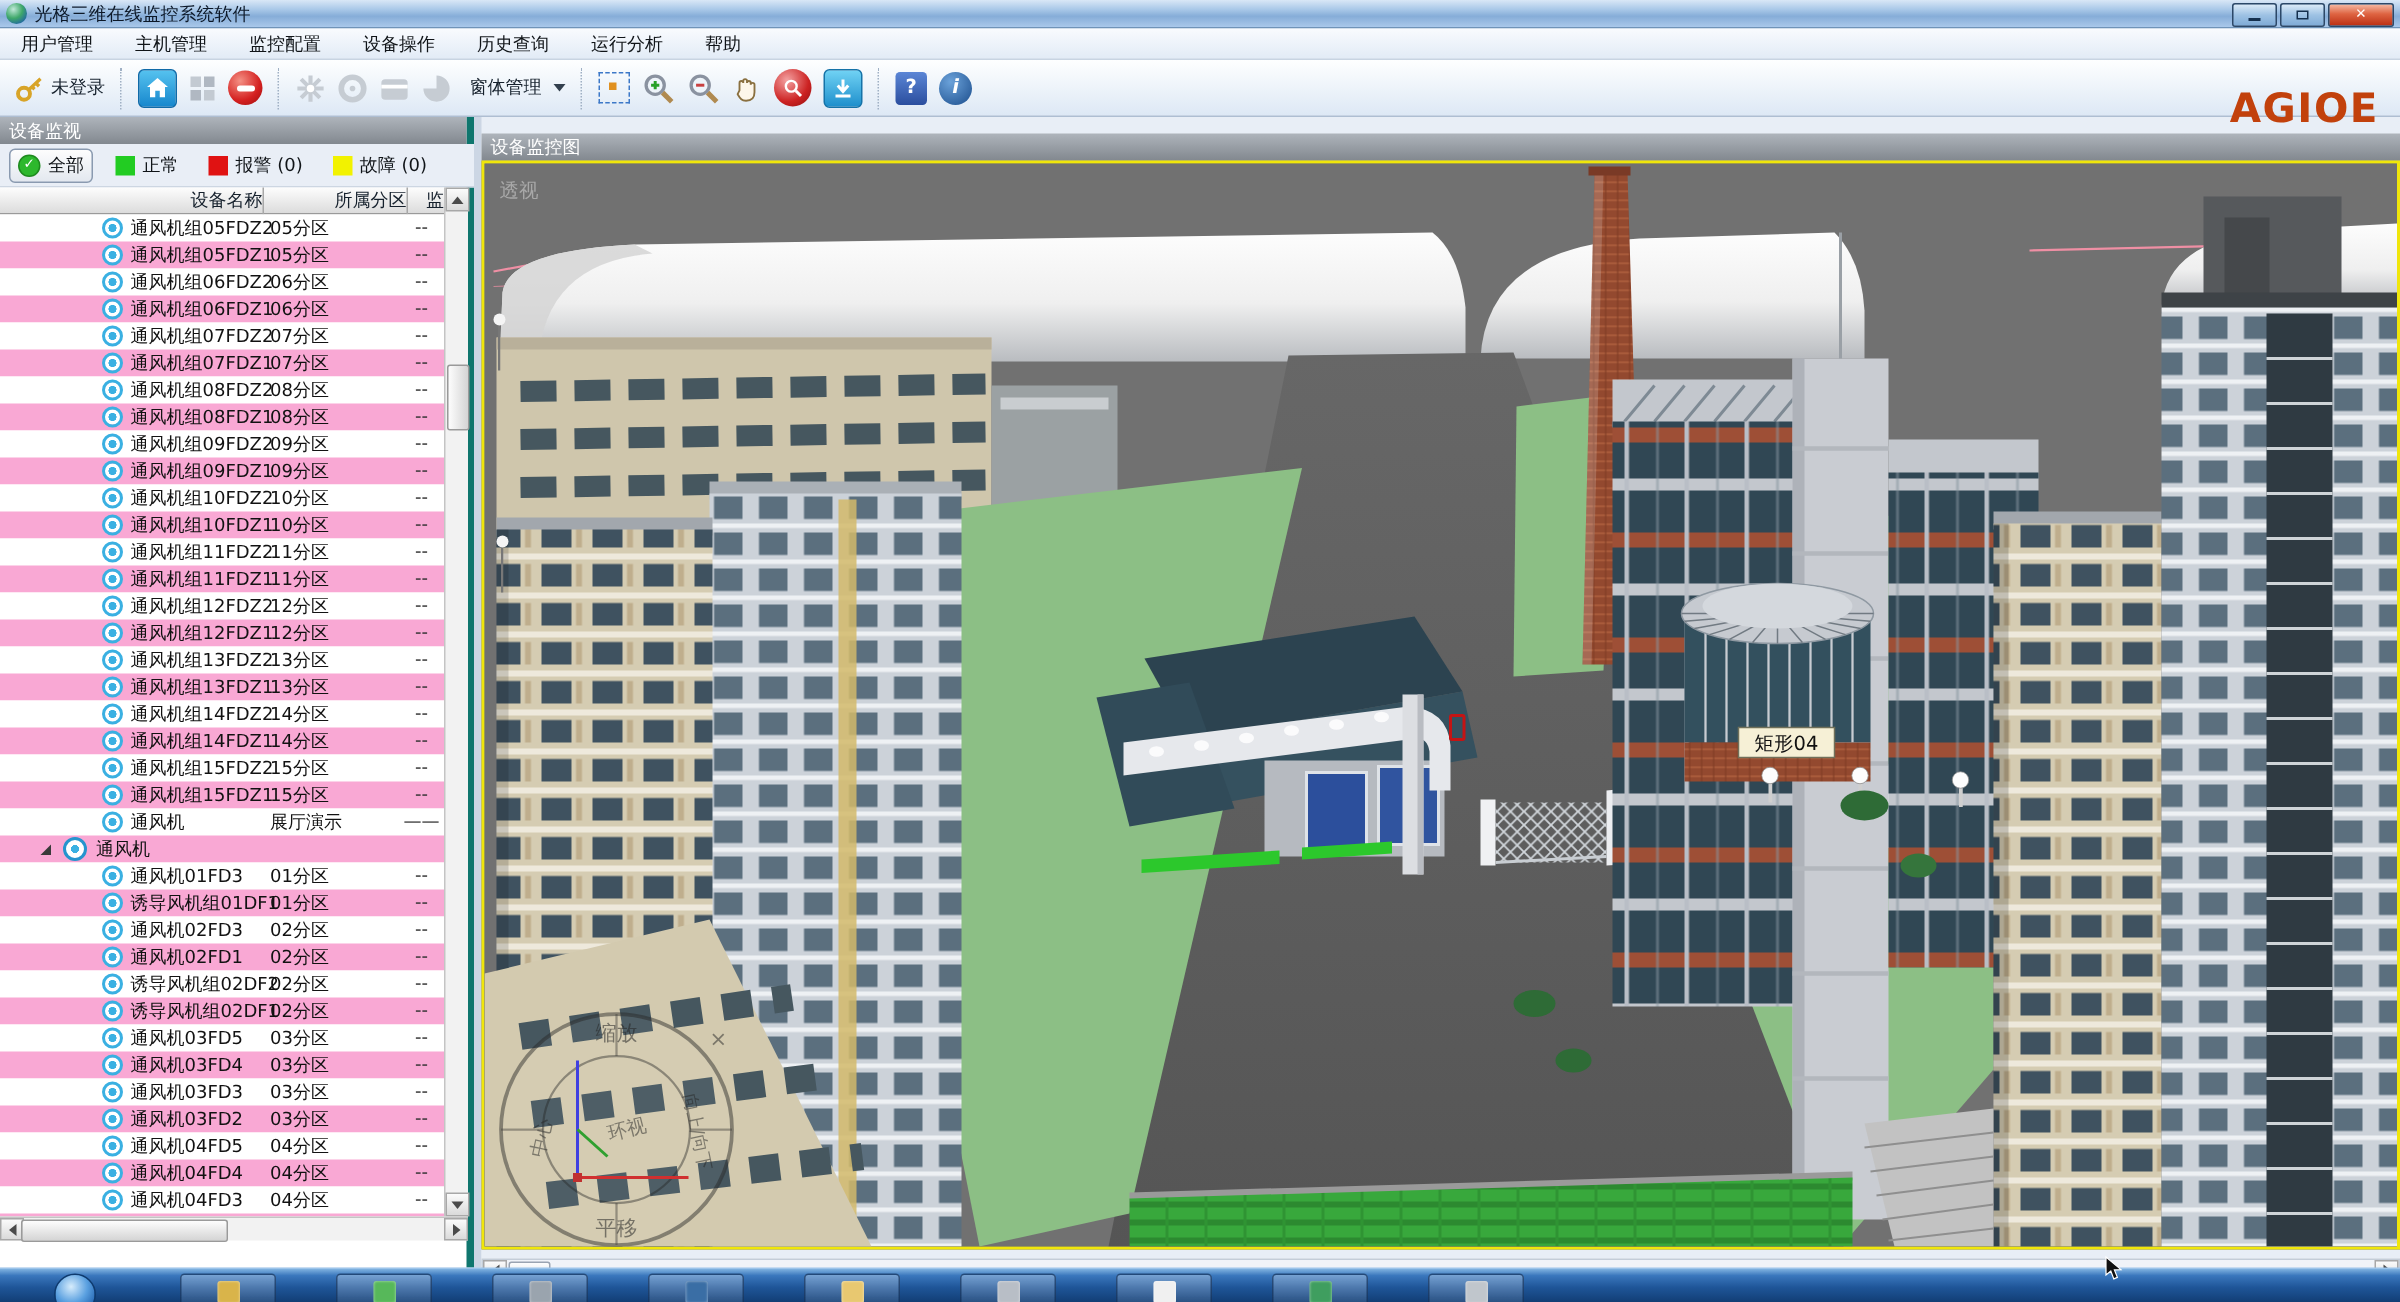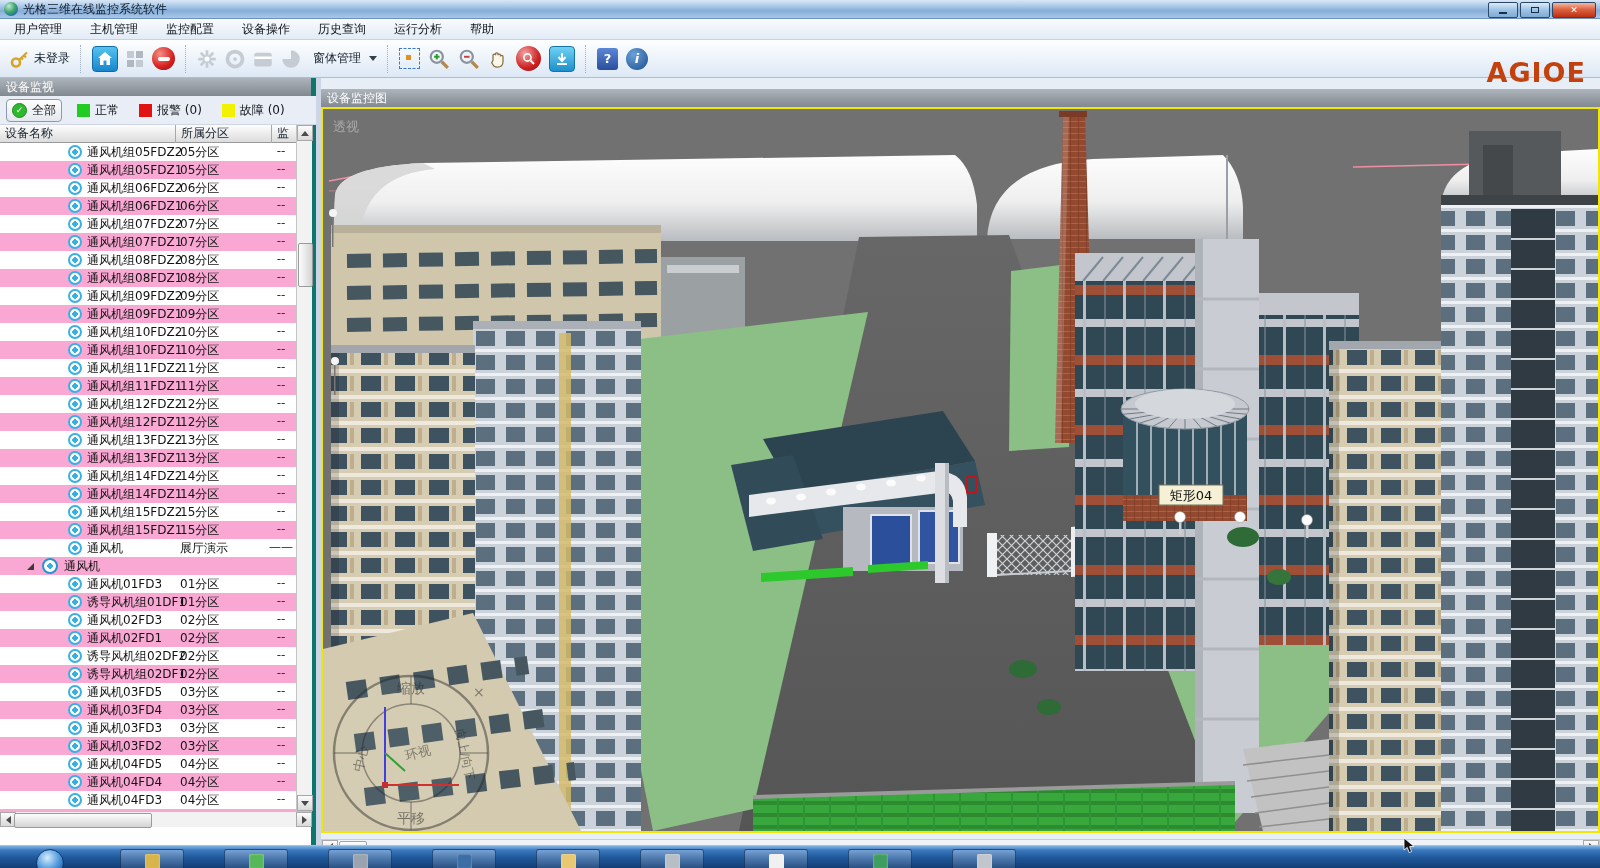--- a/index.html
+++ b/index.html
@@ -57,21 +57,21 @@
     border-right:5px solid #0f766e;box-sizing:border-box;}
   .filterbar{position:absolute;left:0;top:18px;width:316px;height:29px;background:#e9eef6;
     display:flex;align-items:center;padding-left:6px;box-sizing:border-box;border-bottom:1px solid #cdd6e2;}
   .filter{display:flex;align-items:center;margin-right:10px;font-size:12px;color:#101418;padding:2px 5px;}
   .filter.sel{border:1px solid #8a9ab0;border-radius:4px;background:linear-gradient(#fdfdfd,#e3e8ef);}
   .filter .sw{width:13px;height:13px;margin-right:5px;display:inline-flex;align-items:center;justify-content:center;}
   .filter .sw.check{border-radius:50%;color:#fff;font-size:9px;border:1px solid #1e8a1e;}
   .thead{position:absolute;left:0;top:47px;width:296px;height:18px;
     background:linear-gradient(#fdfdfd,#dcdcdc);border-bottom:1px solid #9a9a9a;
     font-size:12px;color:#15202c;box-sizing:border-box;}
-  .thc{position:absolute;top:0;height:18px;line-height:17px;padding-left:5px;border-right:1px solid #a8a8a8;box-sizing:border-box;}
+  .thc{position:absolute;top:0;height:18px;line-height:17px;padding-left:5px;border-right:1px solid #a8a8a8;box-sizing:border-box;text-align:right;}
   .tbody{position:absolute;left:0;top:65px;width:296px;height:668px;overflow:hidden;background:#fff;text-decoration:underline;}
   .trow{position:relative;height:18px;font-size:12px;color:#121212;background:#fff;}
   .trow.alt{background:#f9a8d4;}
   .ticon{position:absolute;left:68px;top:2px;width:14px;height:14px;border-radius:50%;
     border:2px solid #3ab0e2;background:radial-gradient(circle,#3ab0e2 0 2.6px,#fff 2.8px);box-sizing:border-box;}
   .ticon.big{left:42px;top:1px;width:16px;height:16px;border-color:#2694ce;}
   .expander{position:absolute;left:27px;top:6px;width:0;height:0;
     border-bottom:7px solid #3a3a3a;border-left:7px solid transparent;}
   .cname{position:absolute;left:87px;top:1px;white-space:nowrap;}
   .trow.group .cname{left:64px;}

